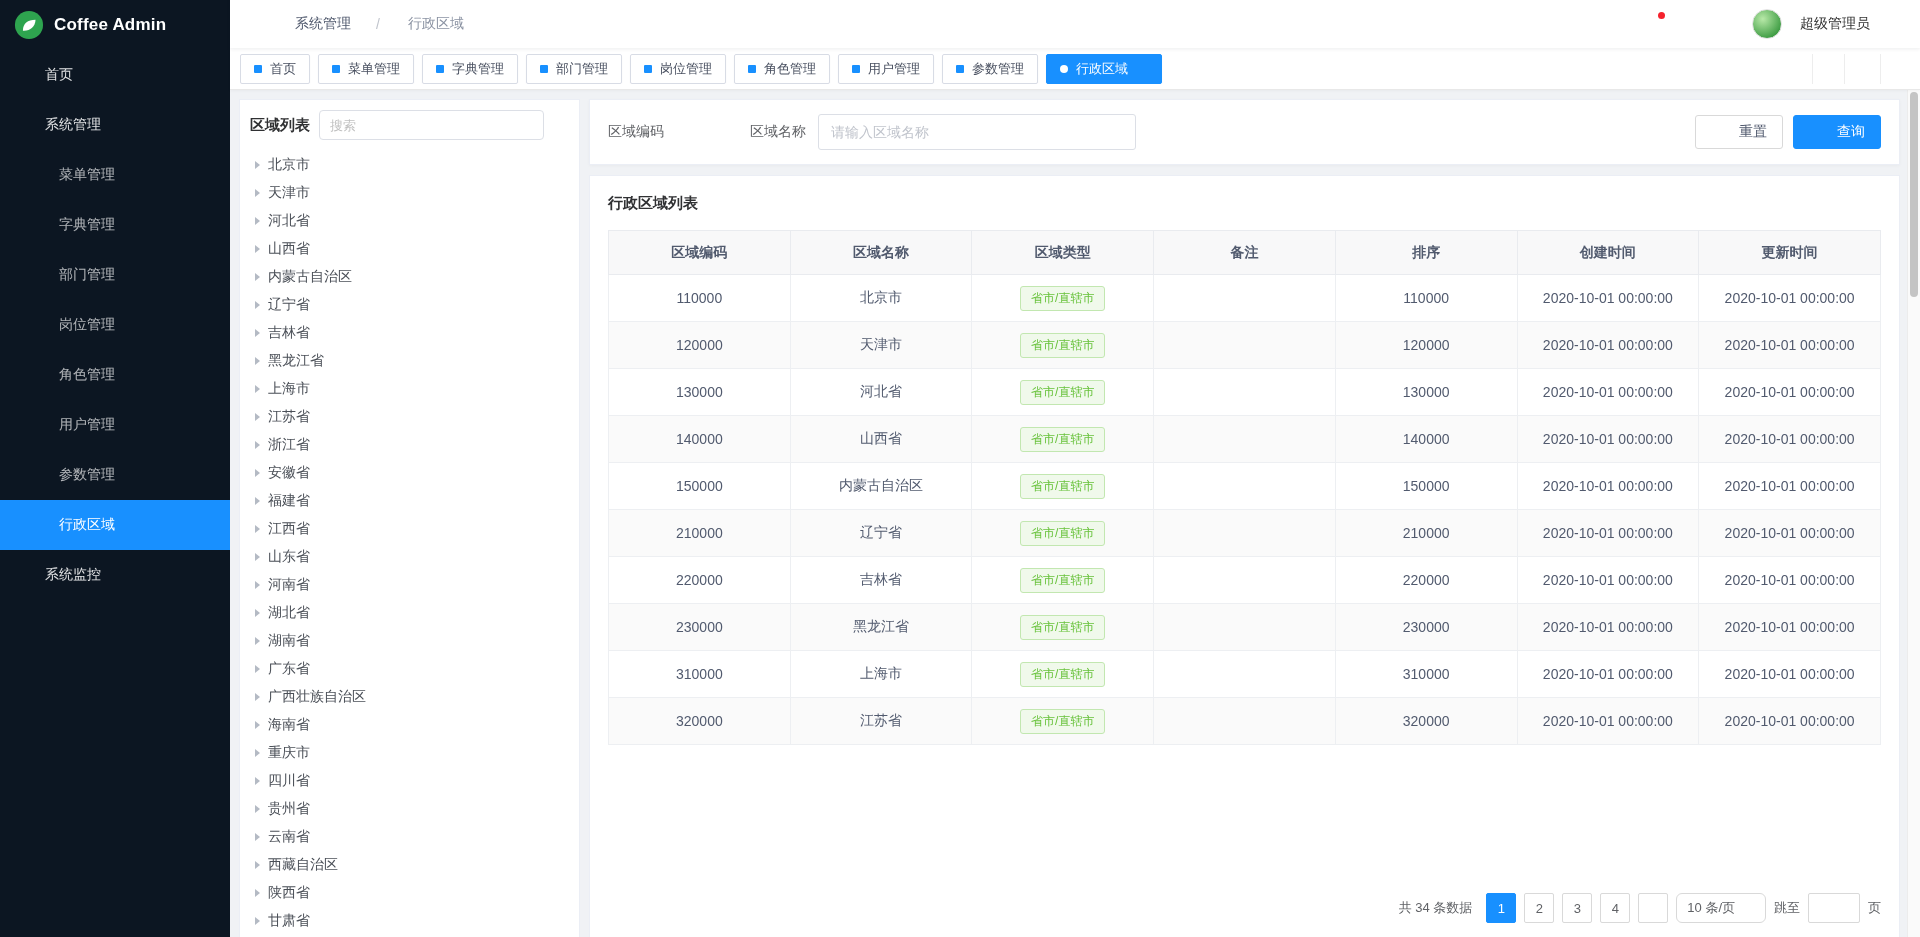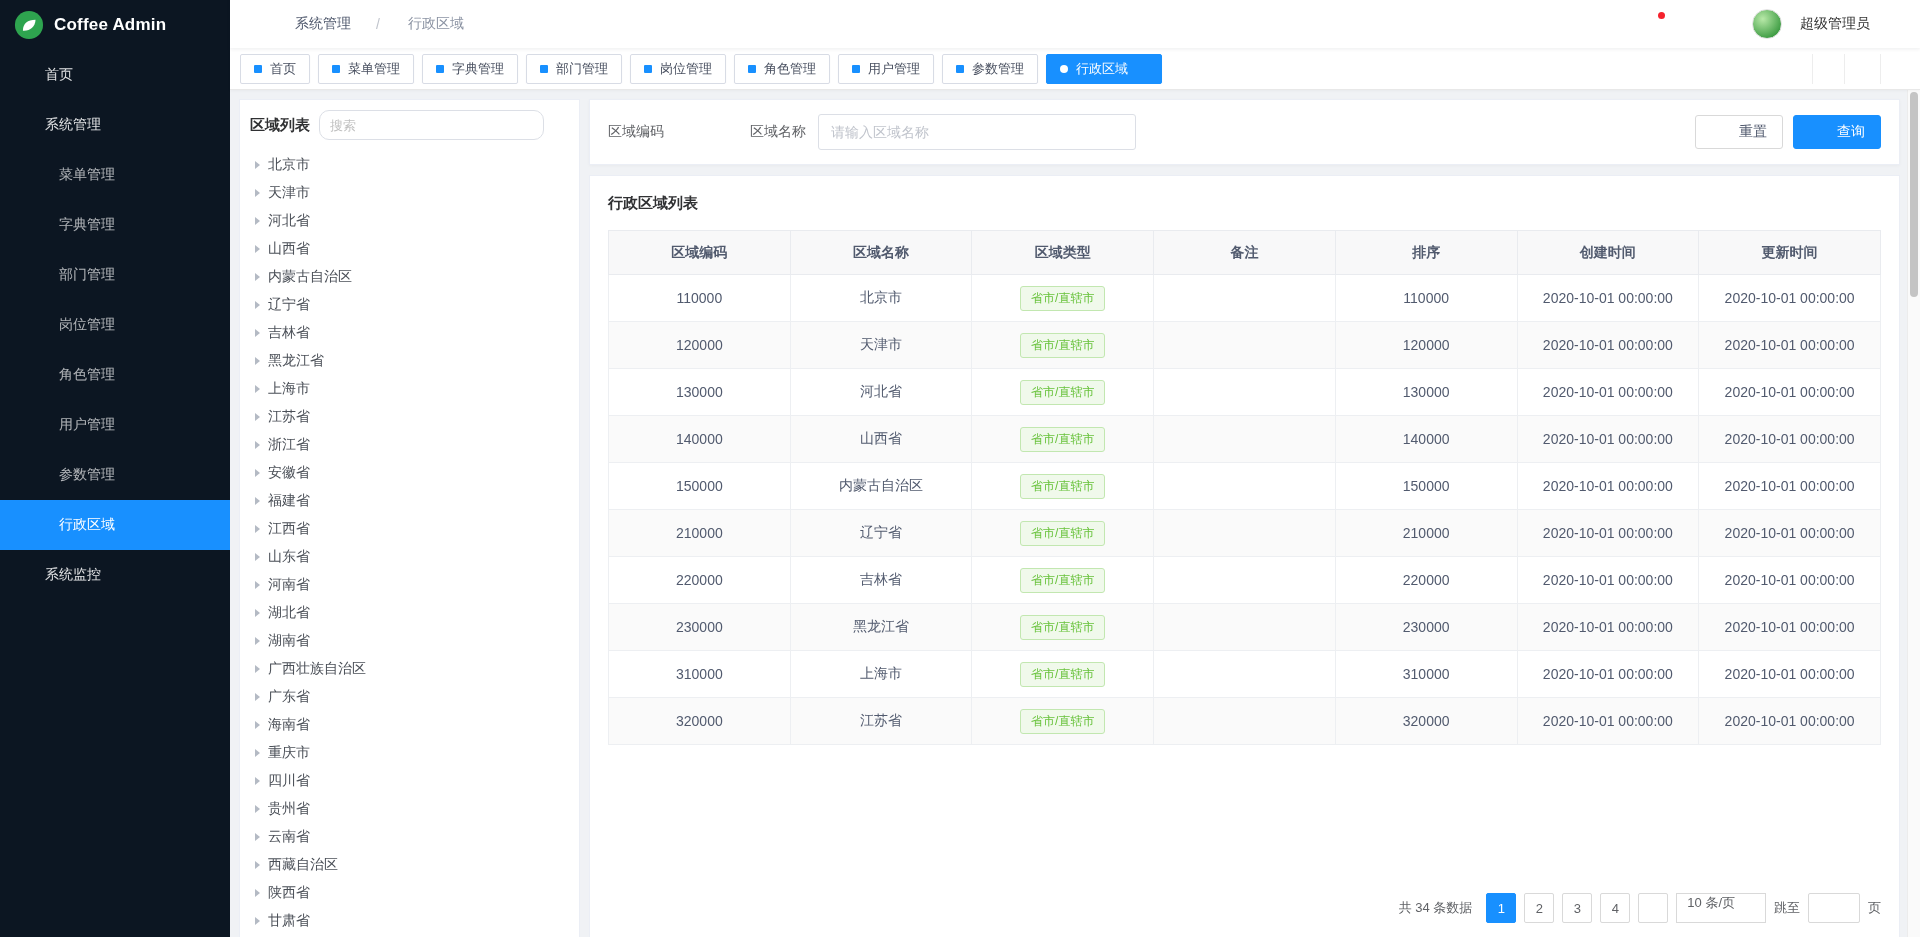--- a/index.html
+++ b/index.html
@@ -49,21 +49,21 @@
   .tc-icon { width:32px; height:30px; display:flex; align-items:center; justify-content:center; color:#666; border-left:1px solid #ededed; cursor:pointer; }
   .tc-icon.last { margin-left:4px; border-left:1px solid #ededed; }
 
   .content { flex:1; display:flex; gap:9px; padding:9px 20px 0 9px; min-height:0; }
 
   
   .region-card { width:341px; flex-shrink:0; background:#fff; border:1px solid #ebeef5; border-bottom:none; display:flex; flex-direction:column; min-height:0; }
   .rc-head { display:flex; align-items:center; gap:9px; padding:10px 10px 8px; flex-shrink:0; }
   .rc-title { font-size:15px; font-weight:700; color:#303133; white-space:nowrap; }
   .rc-search { flex:1; position:relative; display:flex; }
-  .rc-search input { width:100%; height:30px; border:1px solid #dcdfe6; border-radius:10px; padding:0 30px 0 10px; font-size:13px; color:#333; outline:none; font-family:inherit; }
+  .rc-search input { width:100%; height:30px; border:1px solid #dcdfe6; border-radius:4px; padding:0 30px 0 10px; font-size:13px; color:#333; outline:none; font-family:inherit; }
   .rc-search input::placeholder { color:#bfbfbf; }
   .rc-sic { position:absolute; right:8px; top:7px; width:15px; height:15px; color:#9a9ea6; display:inline-flex; cursor:pointer; }
   .rc-dots { width:16px; height:16px; color:#606266; display:inline-flex; cursor:pointer; }
   .tree { flex:1; overflow:hidden; padding:3px 0; }
   .tree-item { height:28px; display:flex; align-items:center; gap:8px; padding:0 15px; font-size:14px; color:#4a4f57; cursor:pointer; }
   .caret { width:0; height:0; border-left:5px solid #b4bac4; border-top:4px solid transparent; border-bottom:4px solid transparent; flex-shrink:0; }
 
   
   .work { flex:1; display:flex; flex-direction:column; min-width:0; min-height:0; }
   .search-card { background:#fff; border:1px solid #ebeef5; padding:14px 18px; display:flex; align-items:center; flex-shrink:0; box-shadow:0 1px 3px rgba(0,0,0,.03); }
@@ -89,21 +89,21 @@
   .grid tbody tr:nth-child(even) td { background:#fafafa; }
   .tag { display:inline-block; padding:3px 10px; font-size:12px; color:#67c23a; background:#f0f9eb; border:1px solid #c2e7b0; border-radius:3px; white-space:nowrap; }
 
   .pagination { margin-top:auto; display:flex; align-items:center; justify-content:flex-end; gap:8px; padding:14px 0; font-size:13px; color:#606266; flex-shrink:0; }
   .pg-total { margin-right:6px; }
   .pg-pages { display:flex; gap:8px; }
   .pg-btn { min-width:30px; height:30px; background:#fff; border:1px solid #d9d9d9; border-radius:2px; display:inline-flex; align-items:center; justify-content:center; font-size:13px; color:#606266; cursor:pointer; font-family:inherit; }
   .pg-btn.active { background:#1890ff; border-color:#1890ff; color:#fff; }
   .pg-ic { width:13px; height:13px; display:inline-flex; }
   .pg-ic.sm { width:11px; height:11px; color:#999; }
-  .pg-size { height:30px; background:#fff; border:1px solid #d9d9d9; border-radius:0; display:inline-flex; gap:9px; padding:0 10px; cursor:pointer; }
+  .pg-size { height:30px; background:#fff; border:1px solid #d9d9d9; border-radius:6px; display:inline-flex; align-items:center; gap:9px; padding:0 10px; cursor:pointer; }
   .pg-input { width:52px; height:30px; border:1px solid #d9d9d9; border-radius:2px; outline:none; padding:0 6px; font-family:inherit; font-size:13px; }
 
   .win-scrollbar { position:fixed; top:90px; right:0; bottom:0; width:13px; background:#fafafa; border-left:1px solid #ececec; }
   .win-scrollbar .thumb { position:absolute; top:2px; left:2px; right:2px; height:205px; background:#c4c4c4; border-radius:6px; }
 </style>
 </head>
 <body>
 
 <div class="app">
 
@@ -378,25 +378,25 @@
             <div class="tree-item">
               <span class="caret"></span>
               <span>湖北省</span>
             </div>
             <div class="tree-item">
               <span class="caret"></span>
               <span>湖南省</span>
             </div>
             <div class="tree-item">
               <span class="caret"></span>
+              <span>广东省</span>
+            </div>
+            <div class="tree-item">
+              <span class="caret"></span>
               <span>广西壮族自治区</span>
-            </div>
-            <div class="tree-item">
-              <span class="caret"></span>
-              <span>广东省</span>
             </div>
             <div class="tree-item">
               <span class="caret"></span>
               <span>海南省</span>
             </div>
             <div class="tree-item">
               <span class="caret"></span>
               <span>重庆市</span>
             </div>
             <div class="tree-item">

